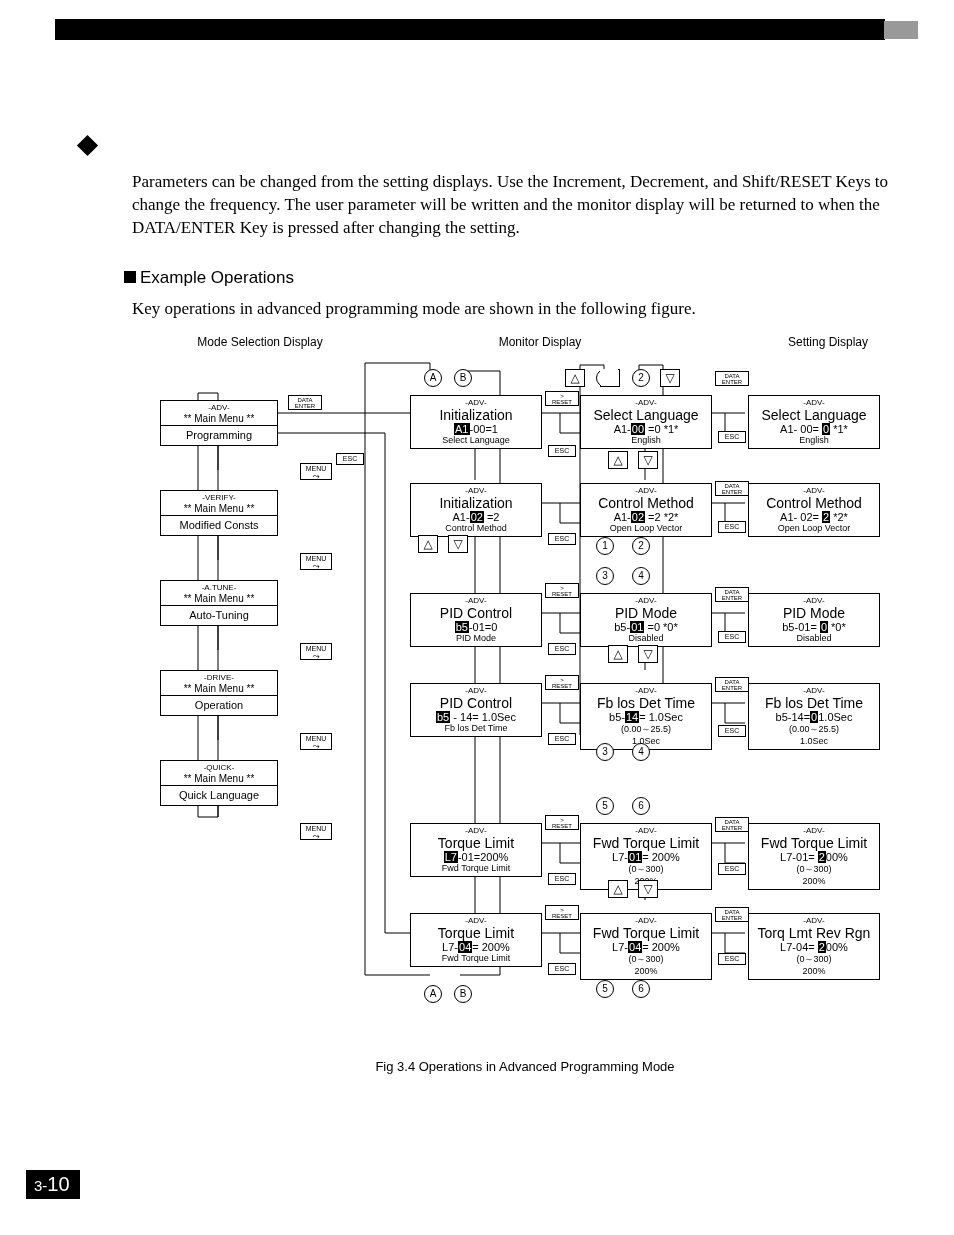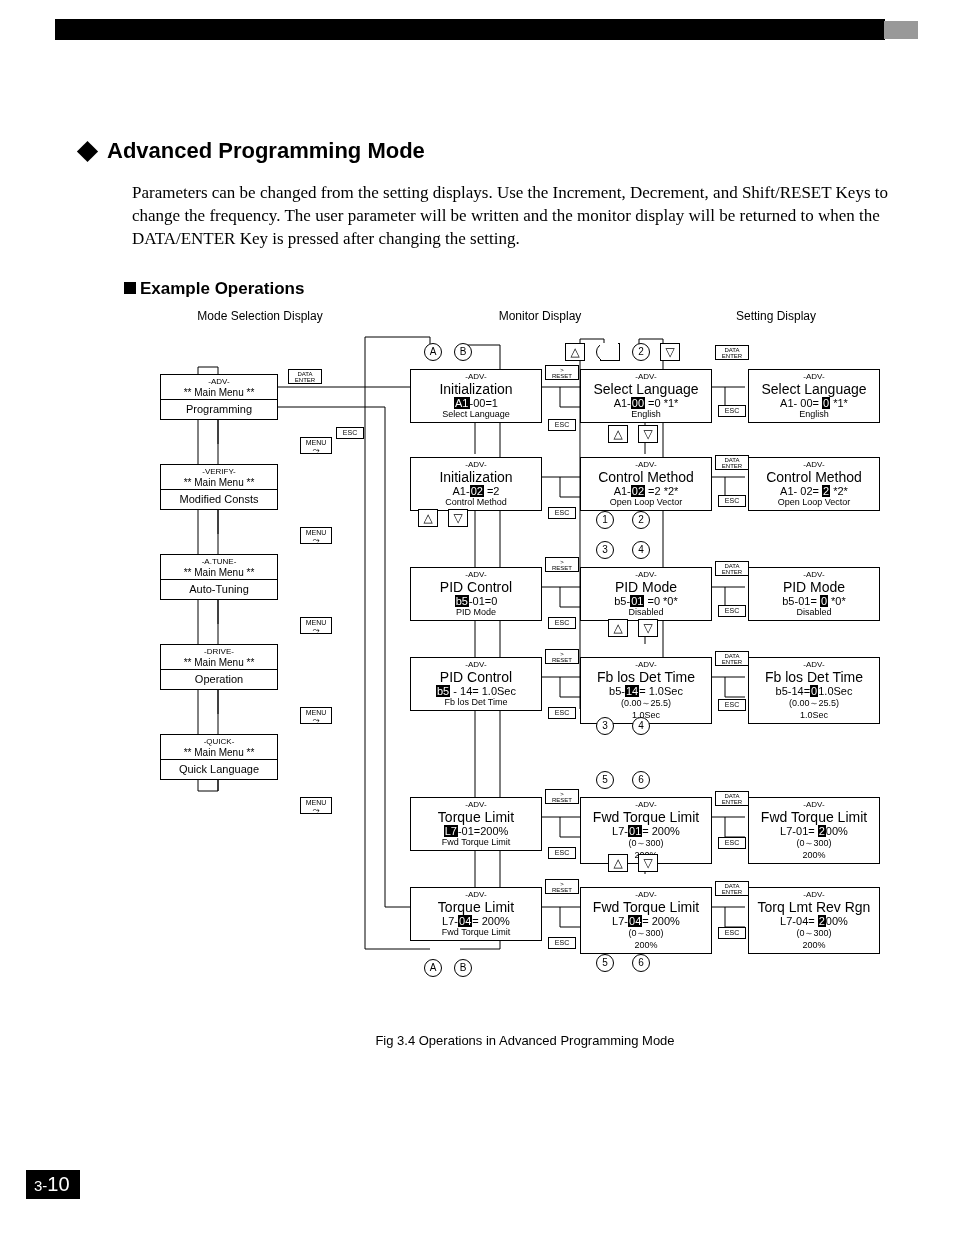--- a/index.html
+++ b/index.html
@@ -4,21 +4,21 @@
 <style>
   html,body{margin:0;padding:0;font-family:Arial,Helvetica,sans-serif;color:#000;background:#fff}
   .page{width:954px;height:1235px;position:relative;background:#fff}
   .topbar{position:absolute;left:55px;top:19px;width:830px;height:21px;background:#000}
   .topbox{position:absolute;left:829px;top:2px;width:34px;height:18px;background:#999}
   .content{position:absolute;left:80px;top:138px;width:815px}
   .h1{font-size:22px;font-weight:bold;margin:0 0 18px 0;display:flex;align-items:center}
   .diamond{width:15px;height:15px;display:inline-block;transform:rotate(45deg);background:#000;margin-right:12px}
   .para{font-family:"Times New Roman",Times,serif;font-size:17px;line-height:1.35;margin:0 0 14px 0;padding-left:52px}
   .italic{font-style:italic}
-  .h2{font-size:17px;font-weight:bold;margin:28px 0 10px 44px}
+  .h2{font-size:17px;font-weight:normal;margin:28px 0 10px 44px}
   .blk{display:inline-block;width:12px;height:12px;background:#000;margin-right:4px;vertical-align:baseline}
   .figwrap{position:relative;margin-left:80px;margin-top:6px;width:730px;height:695px;font-size:11px}
   .colhdr{position:absolute;top:0;font-size:12px;text-align:center}
   
   .mbox{position:absolute;width:116px;border:1px solid #000;font-size:9px;text-align:center;padding:2px 0 4px;background:#fff}
   .mbox .top{font-size:8px}
   .mbox .mid{font-size:10px;margin:1px 0}
   .mbox .row2{border-top:1px solid #000;padding-top:3px;font-size:11px}
   .menubtn{position:absolute;width:30px;height:14px;border:1px solid #000;font-size:7px;text-align:center;line-height:8px;padding-top:1px;background:#fff}
   .menubtn .arr{font-size:9px;line-height:7px}
@@ -41,24 +41,24 @@
 <body>
 
 <div class="page">
   <div class="topbar">
       <div class="topbox"></div>
     </div>
 
   <div class="content">
     <h2 class="h1">
         <span class="diamond"></span>
-        <span>Advanced Programming Mode</span>
       </h2>
     <p class="para">Parameters can be changed from the setting displays. Use the Increment, Decrement, and Shift/RESET Keys to change the frequency. The user parameter will be written and the monitor display will be returned to when the DATA/ENTER Key is pressed after changing the setting.</p>
     <div class="h2"><span class="blk"></span><span>Example Operations</span></div>
+    <p class="para">Key operations in advanced programming mode are shown in the following figure.</p>
 
     <div class="figwrap">
 
       <svg width="730" height="695">
         <g stroke="#000" stroke-width="1" fill="none">
 
           <path d="M58 90 V482 M58 482 H38 V58 H58 V65"></path>
 
           <path d="M58 108 V135 M58 198 V225 M58 288 V315 M58 378 V405 M58 468 V482"></path>
 
@@ -76,21 +76,21 @@
           <path d="M585 98 H565 V78 M585 188 H565 V168 M585 298 H565 V278 M585 388 H565 V368 M585 528 H565 V508 M585 618 H565 V598"></path>
 
           <path d="M270 48 V28 H205 V640 H270 M300 48 V36 H340 V640 H300"></path>
 
           <path d="M444 48 V30 H420 V400 H444 M479 48 V30 H503 V400 H479"></path>
         </g>
       </svg>
 
       <div class="colhdr" style="left:0;width:200px">Mode Selection Display</div>
       <div class="colhdr" style="left:300px;width:160px">Monitor Display</div>
-      <div class="colhdr" style="left:536px;width:160px">Setting Display</div>
+      <div class="colhdr" style="left:588px;width:160px">Setting Display</div>
 
       <div class="mbox" style="left:0;top:65px">
           <div class="top">-ADV-</div>
           <div class="mid">** Main Menu **</div>
           <div class="row2">Programming</div>
         </div>
       <div class="mbox" style="left:0;top:155px">
           <div class="top">-VERIFY-</div>
           <div class="mid">** Main Menu **</div>
           <div class="row2">Modified Consts</div>

